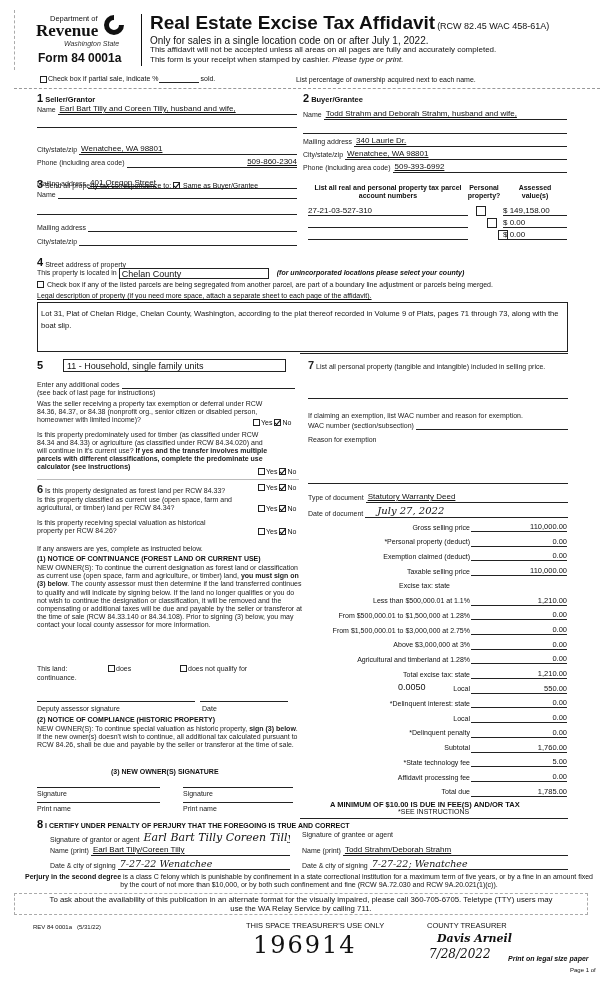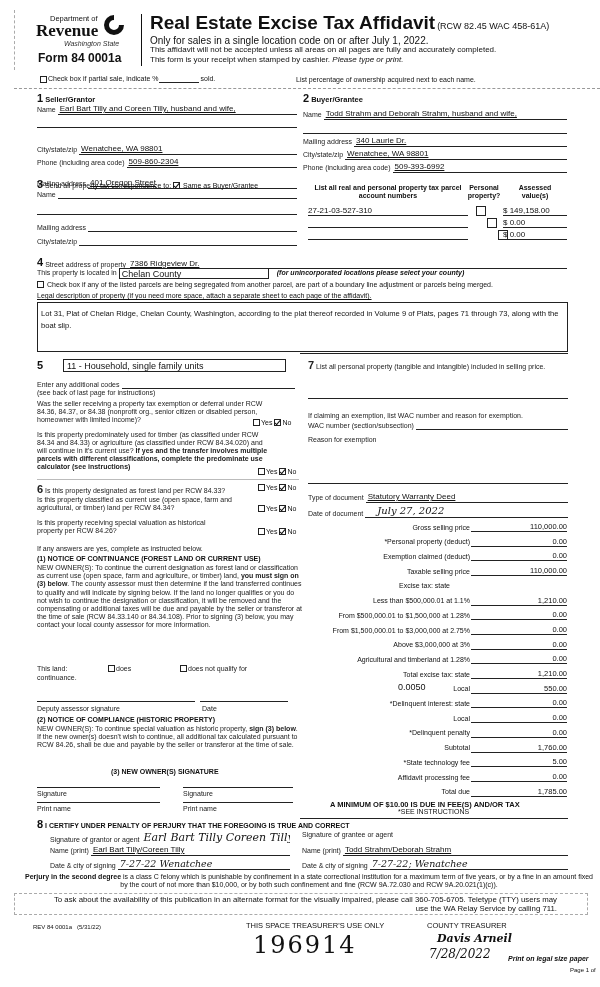--- a/index.html
+++ b/index.html
@@ -71,21 +71,21 @@
 <div class="line-row" style="left:37px;top:131px;width:260px;">
   <span class="label lbl">Mailing address</span>
   <span class="val fill" style="text-decoration:underline;margin-top:47px;">401 Oregon  Street</span>
 </div>
 <div class="line-row" style="left:37px;top:144px;width:260px;">
   <span class="label lbl">City/state/zip</span>
   <span class="val fill" style="text-decoration:underline;">Wenatchee, WA 98801</span>
 </div>
 <div class="line-row" style="left:37px;top:157px;width:260px;">
   <span class="label lbl">Phone (including area code)</span>
-  <span class="val fill" style="text-decoration:underline;">509-860-2304</span>
+  <span class="val fill" style="text-decoration:underline;text-align:right;">509-860-2304</span>
 </div>
 
 <div class="abs" style="left:303px;top:92px;white-space:nowrap;">
   <span class="num">2</span>
   <span class="b" style="font-size:7.5px;">Buyer/Grantee</span>
 </div>
 <div class="line-row" style="left:303px;top:109px;width:264px;">
   <span class="label lbl">Name</span>
   <span class="val fill" style="text-decoration:underline;">Todd Strahm and Deborah Strahm, husband and wife,</span>
 </div>
@@ -124,21 +124,20 @@
 </div>
 
 <div class="abs b" style="left:308px;top:184px;width:160px;text-align:center;font-size:7px;">List all real and personal property tax parcel account numbers</div>
 <div class="abs b" style="left:462px;top:184px;width:44px;text-align:center;font-size:7px;">Personal property?</div>
 <div class="abs b" style="left:505px;top:184px;width:60px;text-align:center;font-size:7px;">Assessed value(s)</div>
 <div id="parcel-rows"><div class="abs ul fill" style="left: 308px; top: 206px; width: 160px; height: 10px; font-size: 8px;">27-21-03-527-310</div><span class="abs cb lg" style="left: 476px; top: 206px;"></span><div class="abs ul fill" style="left: 503px; top: 206px; width: 64px; height: 10px; font-size: 8px;">$ 149,158.00</div><div class="abs ul fill" style="left: 308px; top: 218px; width: 160px; height: 10px; font-size: 8px;"></div><span class="abs cb lg" style="left: 476px; top: 218px;"></span><div class="abs ul fill" style="left: 503px; top: 218px; width: 64px; height: 10px; font-size: 8px;">$ 0.00</div><div class="abs ul fill" style="left: 308px; top: 230px; width: 160px; height: 10px; font-size: 8px;"></div><span class="abs cb lg" style="left: 476px; top: 230px;"></span><div class="abs ul fill" style="left: 503px; top: 230px; width: 64px; height: 10px; font-size: 8px;">$ 0.00</div></div>
 
 <div class="line-row" style="left:37px;top:256px;width:530px;">
   <span class="num" style="margin-right:2px;">4</span>
   <span class="label lbl">Street address of property</span>
-  <span class="val fill" style="text-decoration:underline;">7386 Ridgeview Dr.</span>
 </div>
 <div class="abs" style="left:37px;top:268px;white-space:nowrap;display:flex;align-items:center;">
   <span class="lbl">This property is located in</span>
   <span style="display:inline-block;width:150px;border:1px solid #222;font-size:9px;padding:0 2px;margin-left:2px;height:11px;line-height:10px;">Chelan County</span>
   <span class="b" style="font-style:italic;font-size:7px;margin-left:8px;">(for unincorporated locations please select your county)</span>
 </div>
 <div class="abs" style="left:37px;top:281px;white-space:nowrap;font-size:7px;">
   <span class="cb"></span>
   <span>Check box if any of the listed parcels are being segregated from another parcel, are part of a boundary line adjustment or parcels being merged.</span>
 </div>
@@ -366,21 +365,21 @@
 </div>
 <div class="line-row" style="left:302px;top:858px;width:266px;">
   <span class="label lbl">Date &amp; city of signing</span>
   <span class="val hand" style="font-size:9.5px;">7-27-22; Wenatchee</span>
 </div>
 
 <div class="abs" style="left:24px;top:873px;width:570px;font-size:7px;text-align:center;line-height:1.15;">
   <b>Perjury in the second degree</b><span> is a class C felony which is punishable by confinement in a state correctional institution for a maximum term of five years, or by a fine in an amount fixed by the court of not more than $10,000, or by both such confinement and fine (RCW 9A.72.030 and RCW 9A.20.021(1)(c)).</span>
 </div>
 <div class="abs" style="left:14px;top:893px;width:574px;height:22px;border:1px dashed #aaa;">
-  <div style="font-size:7.8px;text-align:right;padding:2px 30px;line-height:1.1;">To ask about the availability of this publication in an alternate format for the visually impaired, please call 360-705-6705. Teletype (TTY) users may use the WA Relay Service by calling 711.</div>
+  <div style="font-size:7.8px;text-align:center;padding:2px 30px;line-height:1.1;">To ask about the availability of this publication in an alternate format for the visually impaired, please call 360-705-6705. Teletype (TTY) users may use the WA Relay Service by calling 711.</div>
 </div>
 <div class="abs" style="left:33px;top:924px;font-size:6px;white-space:pre;">REV 84 0001a   (5/31/22)</div>
 <div class="abs" style="left:246px;top:921px;font-size:7.5px;white-space:nowrap;">THIS SPACE TREASURER'S USE ONLY</div>
 <div class="abs" style="left:427px;top:921px;font-size:7.5px;white-space:nowrap;">COUNTY TREASURER</div>
 <div class="abs hand" style="left:253px;top:931px;font-size:24px;font-style:normal;letter-spacing:2px;">196914</div>
 <div class="abs hand" style="left:437px;top:932px;font-size:11px;font-weight:bold;">Davis Arneil</div>
 <div class="abs hand" style="left:429px;top:947px;font-size:12px;">7/28/2022</div>
 <div class="abs b" style="left:508px;top:955px;font-size:7px;font-style:italic;white-space:nowrap;">Print on legal size paper</div>
 <div class="abs" style="left:570px;top:967px;font-size:6px;white-space:nowrap;">Page 1 of</div>
 

